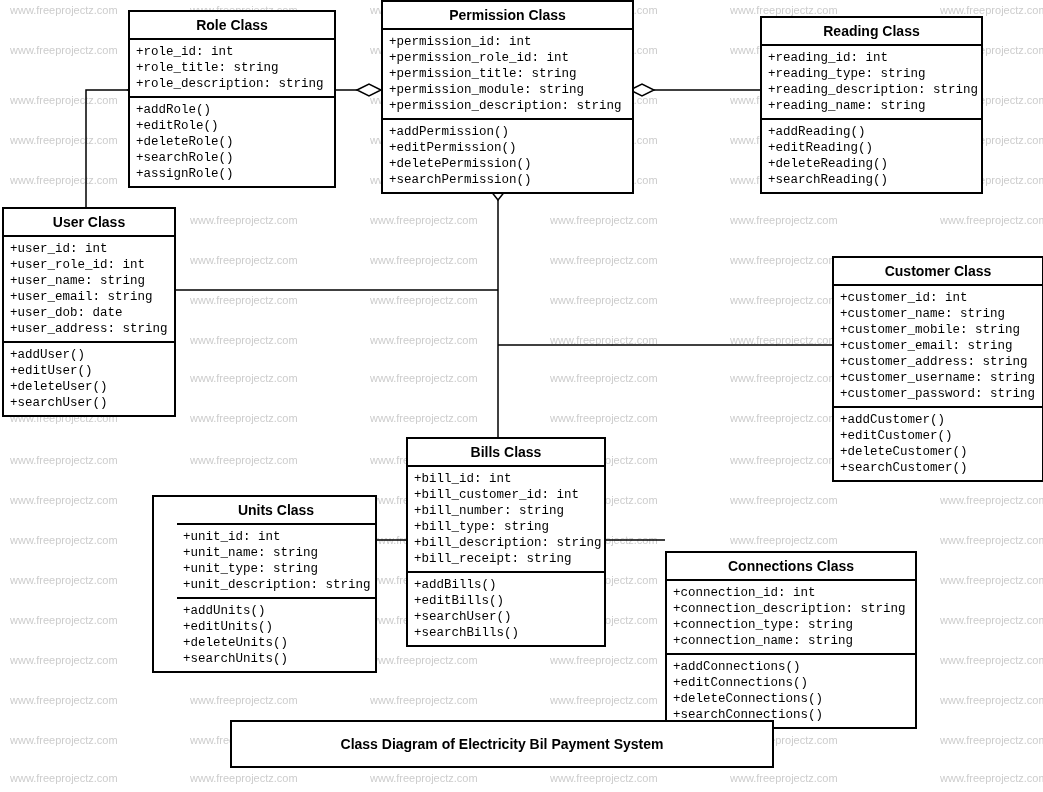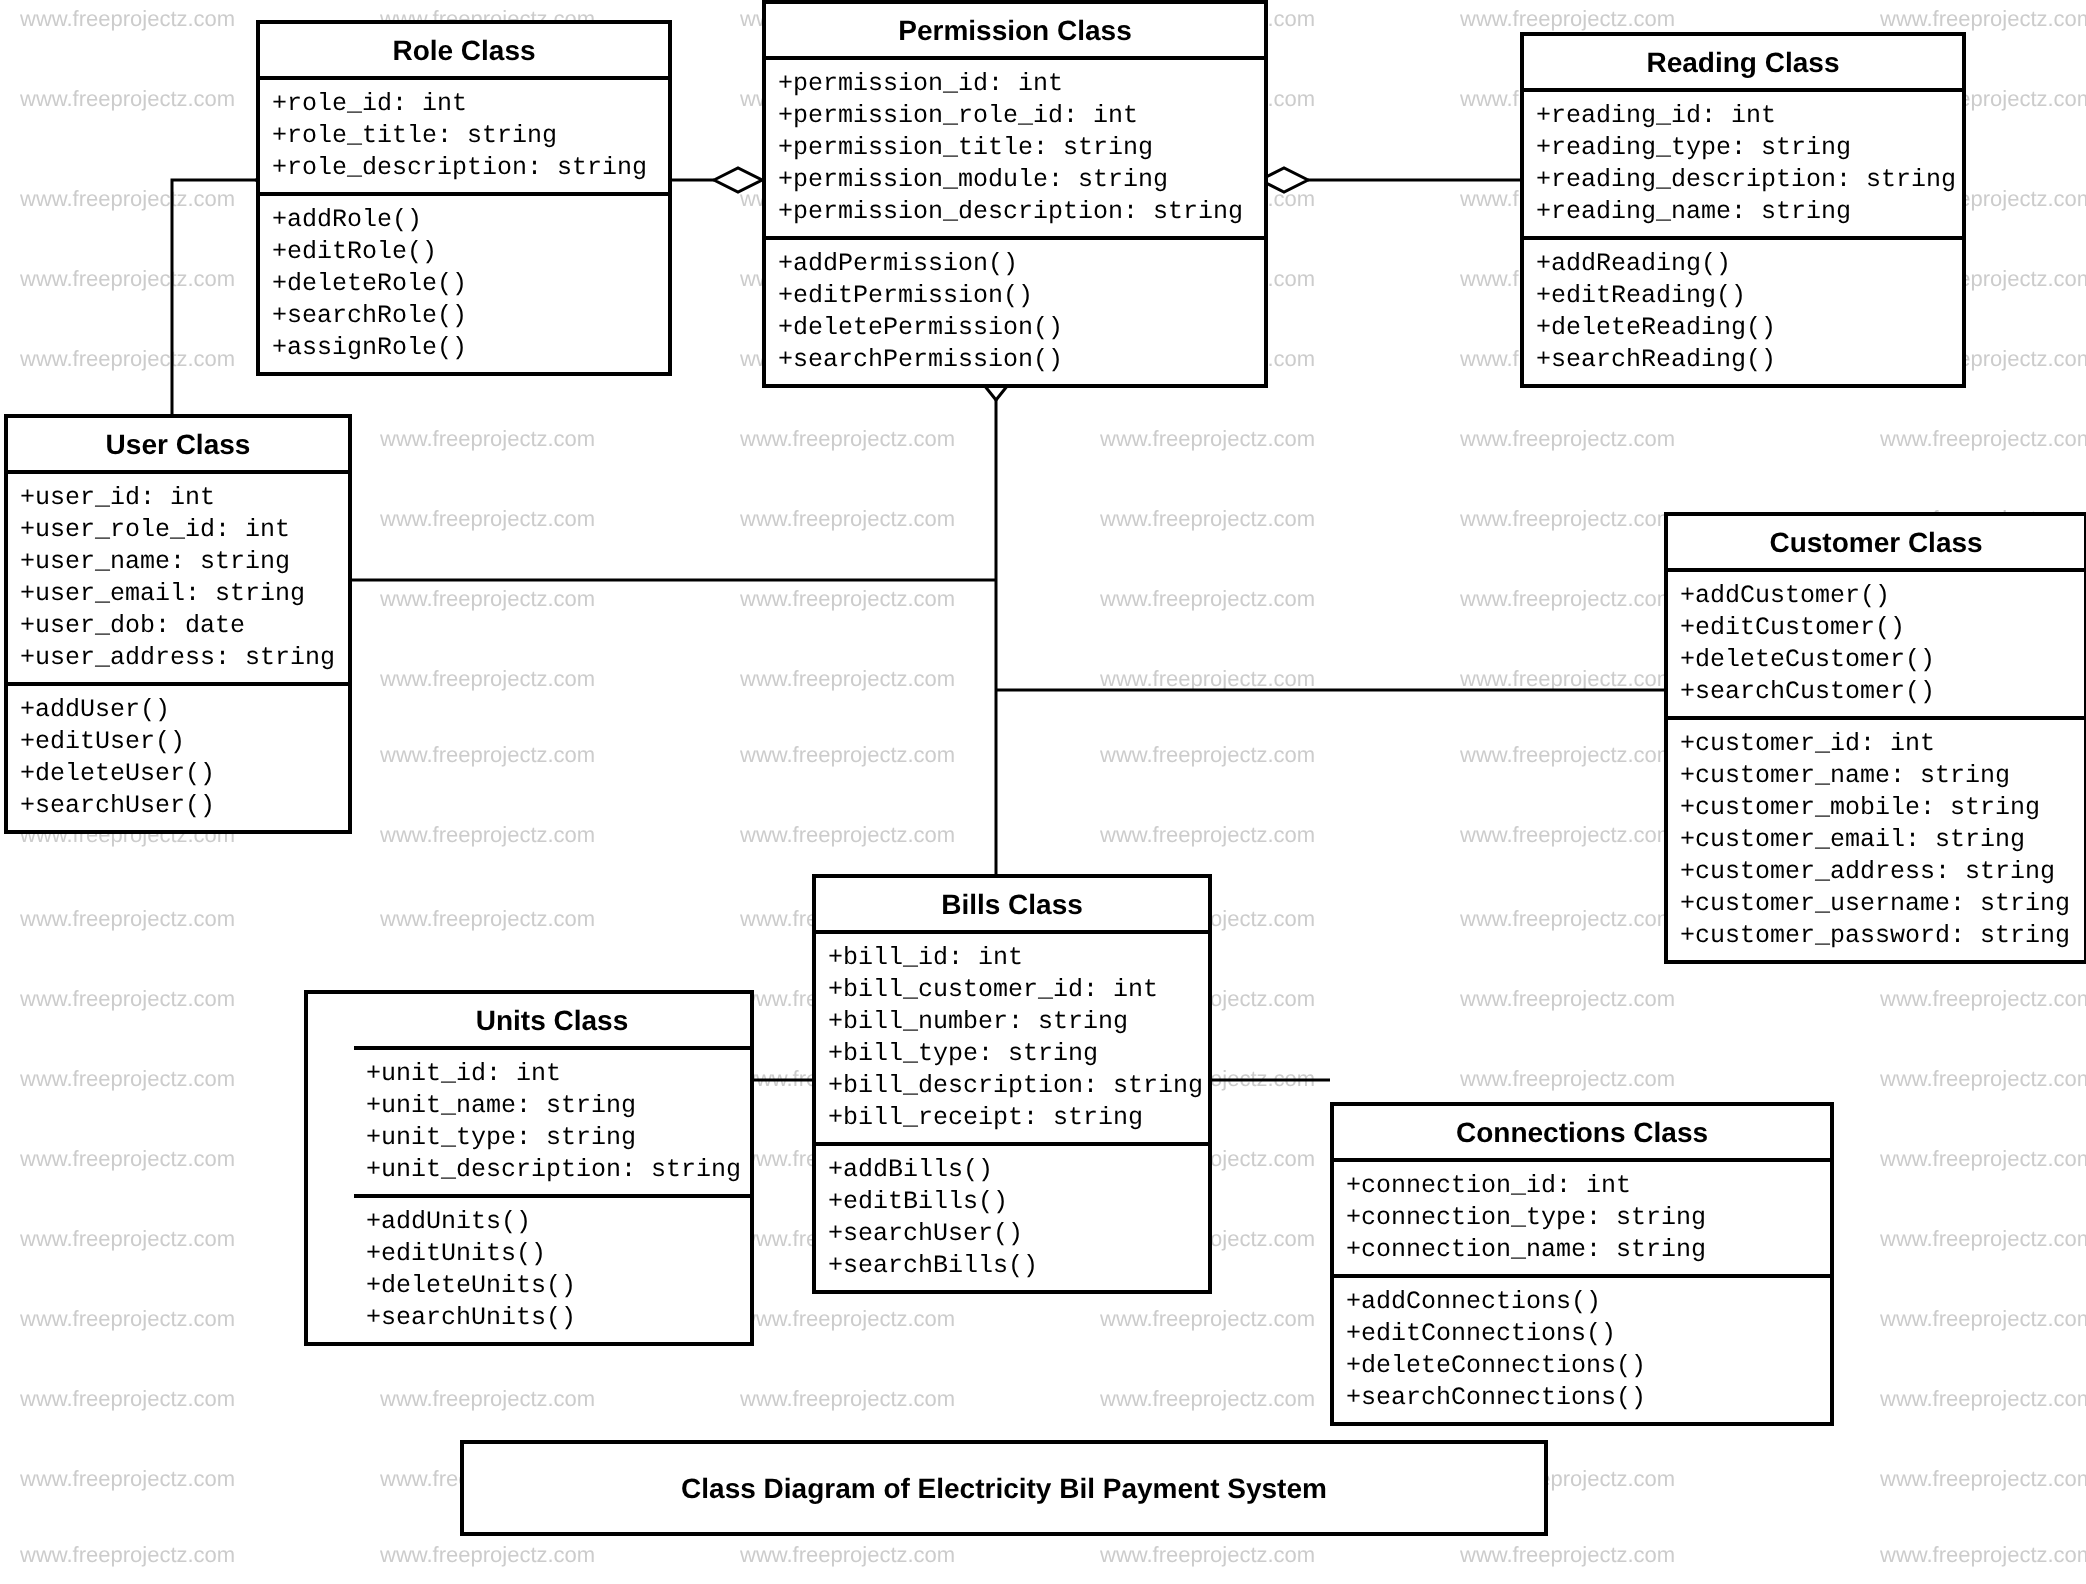--- a/index.html
+++ b/index.html
@@ -285,34 +285,34 @@
       <div class="attr-line">+addUser()</div>
       <div class="attr-line">+editUser()</div>
       <div class="attr-line">+deleteUser()</div>
       <div class="attr-line">+searchUser()</div>
     </div>
 </div>
 
 <div class="class-box" style="left:832px; top:256px; width:208px;">
   <div class="class-title">Customer Class</div>
   <div class="class-section">
-      <div class="attr-line">+addCustomer()</div>
-      <div class="attr-line">+editCustomer()</div>
-      <div class="attr-line">+deleteCustomer()</div>
-      <div class="attr-line">+searchCustomer()</div>
-    </div>
-  <div class="class-section">
       <div class="attr-line">+customer_id: int</div>
       <div class="attr-line">+customer_name: string</div>
       <div class="attr-line">+customer_mobile: string</div>
       <div class="attr-line">+customer_email: string</div>
       <div class="attr-line">+customer_address: string</div>
       <div class="attr-line">+customer_username: string</div>
       <div class="attr-line">+customer_password: string</div>
     </div>
+  <div class="class-section">
+      <div class="attr-line">+addCustomer()</div>
+      <div class="attr-line">+editCustomer()</div>
+      <div class="attr-line">+deleteCustomer()</div>
+      <div class="attr-line">+searchCustomer()</div>
+    </div>
 </div>
 
 <div class="class-box" style="left:406px; top:437px; width:196px;">
   <div class="class-title">Bills Class</div>
   <div class="class-section">
       <div class="attr-line">+bill_id: int</div>
       <div class="attr-line">+bill_customer_id: int</div>
       <div class="attr-line">+bill_number: string</div>
       <div class="attr-line">+bill_type: string</div>
       <div class="attr-line">+bill_description: string</div>
@@ -339,20 +339,21 @@
       <div class="attr-line">+editUnits()</div>
       <div class="attr-line">+deleteUnits()</div>
       <div class="attr-line">+searchUnits()</div>
     </div>
 </div>
 
 <div class="class-box" style="left:665px; top:507px; width:248px;margin-top:44px;">
   <div class="class-title">Connections Class</div>
   <div class="class-section">
       <div class="attr-line">+connection_id: int</div>
+      <div class="attr-line">+connection_description: string</div>
       <div class="attr-line">+connection_type: string</div>
       <div class="attr-line">+connection_name: string</div>
     </div>
   <div class="class-section">
       <div class="attr-line">+addConnections()</div>
       <div class="attr-line">+editConnections()</div>
       <div class="attr-line">+deleteConnections()</div>
       <div class="attr-line">+searchConnections()</div>
     </div>
 </div>

